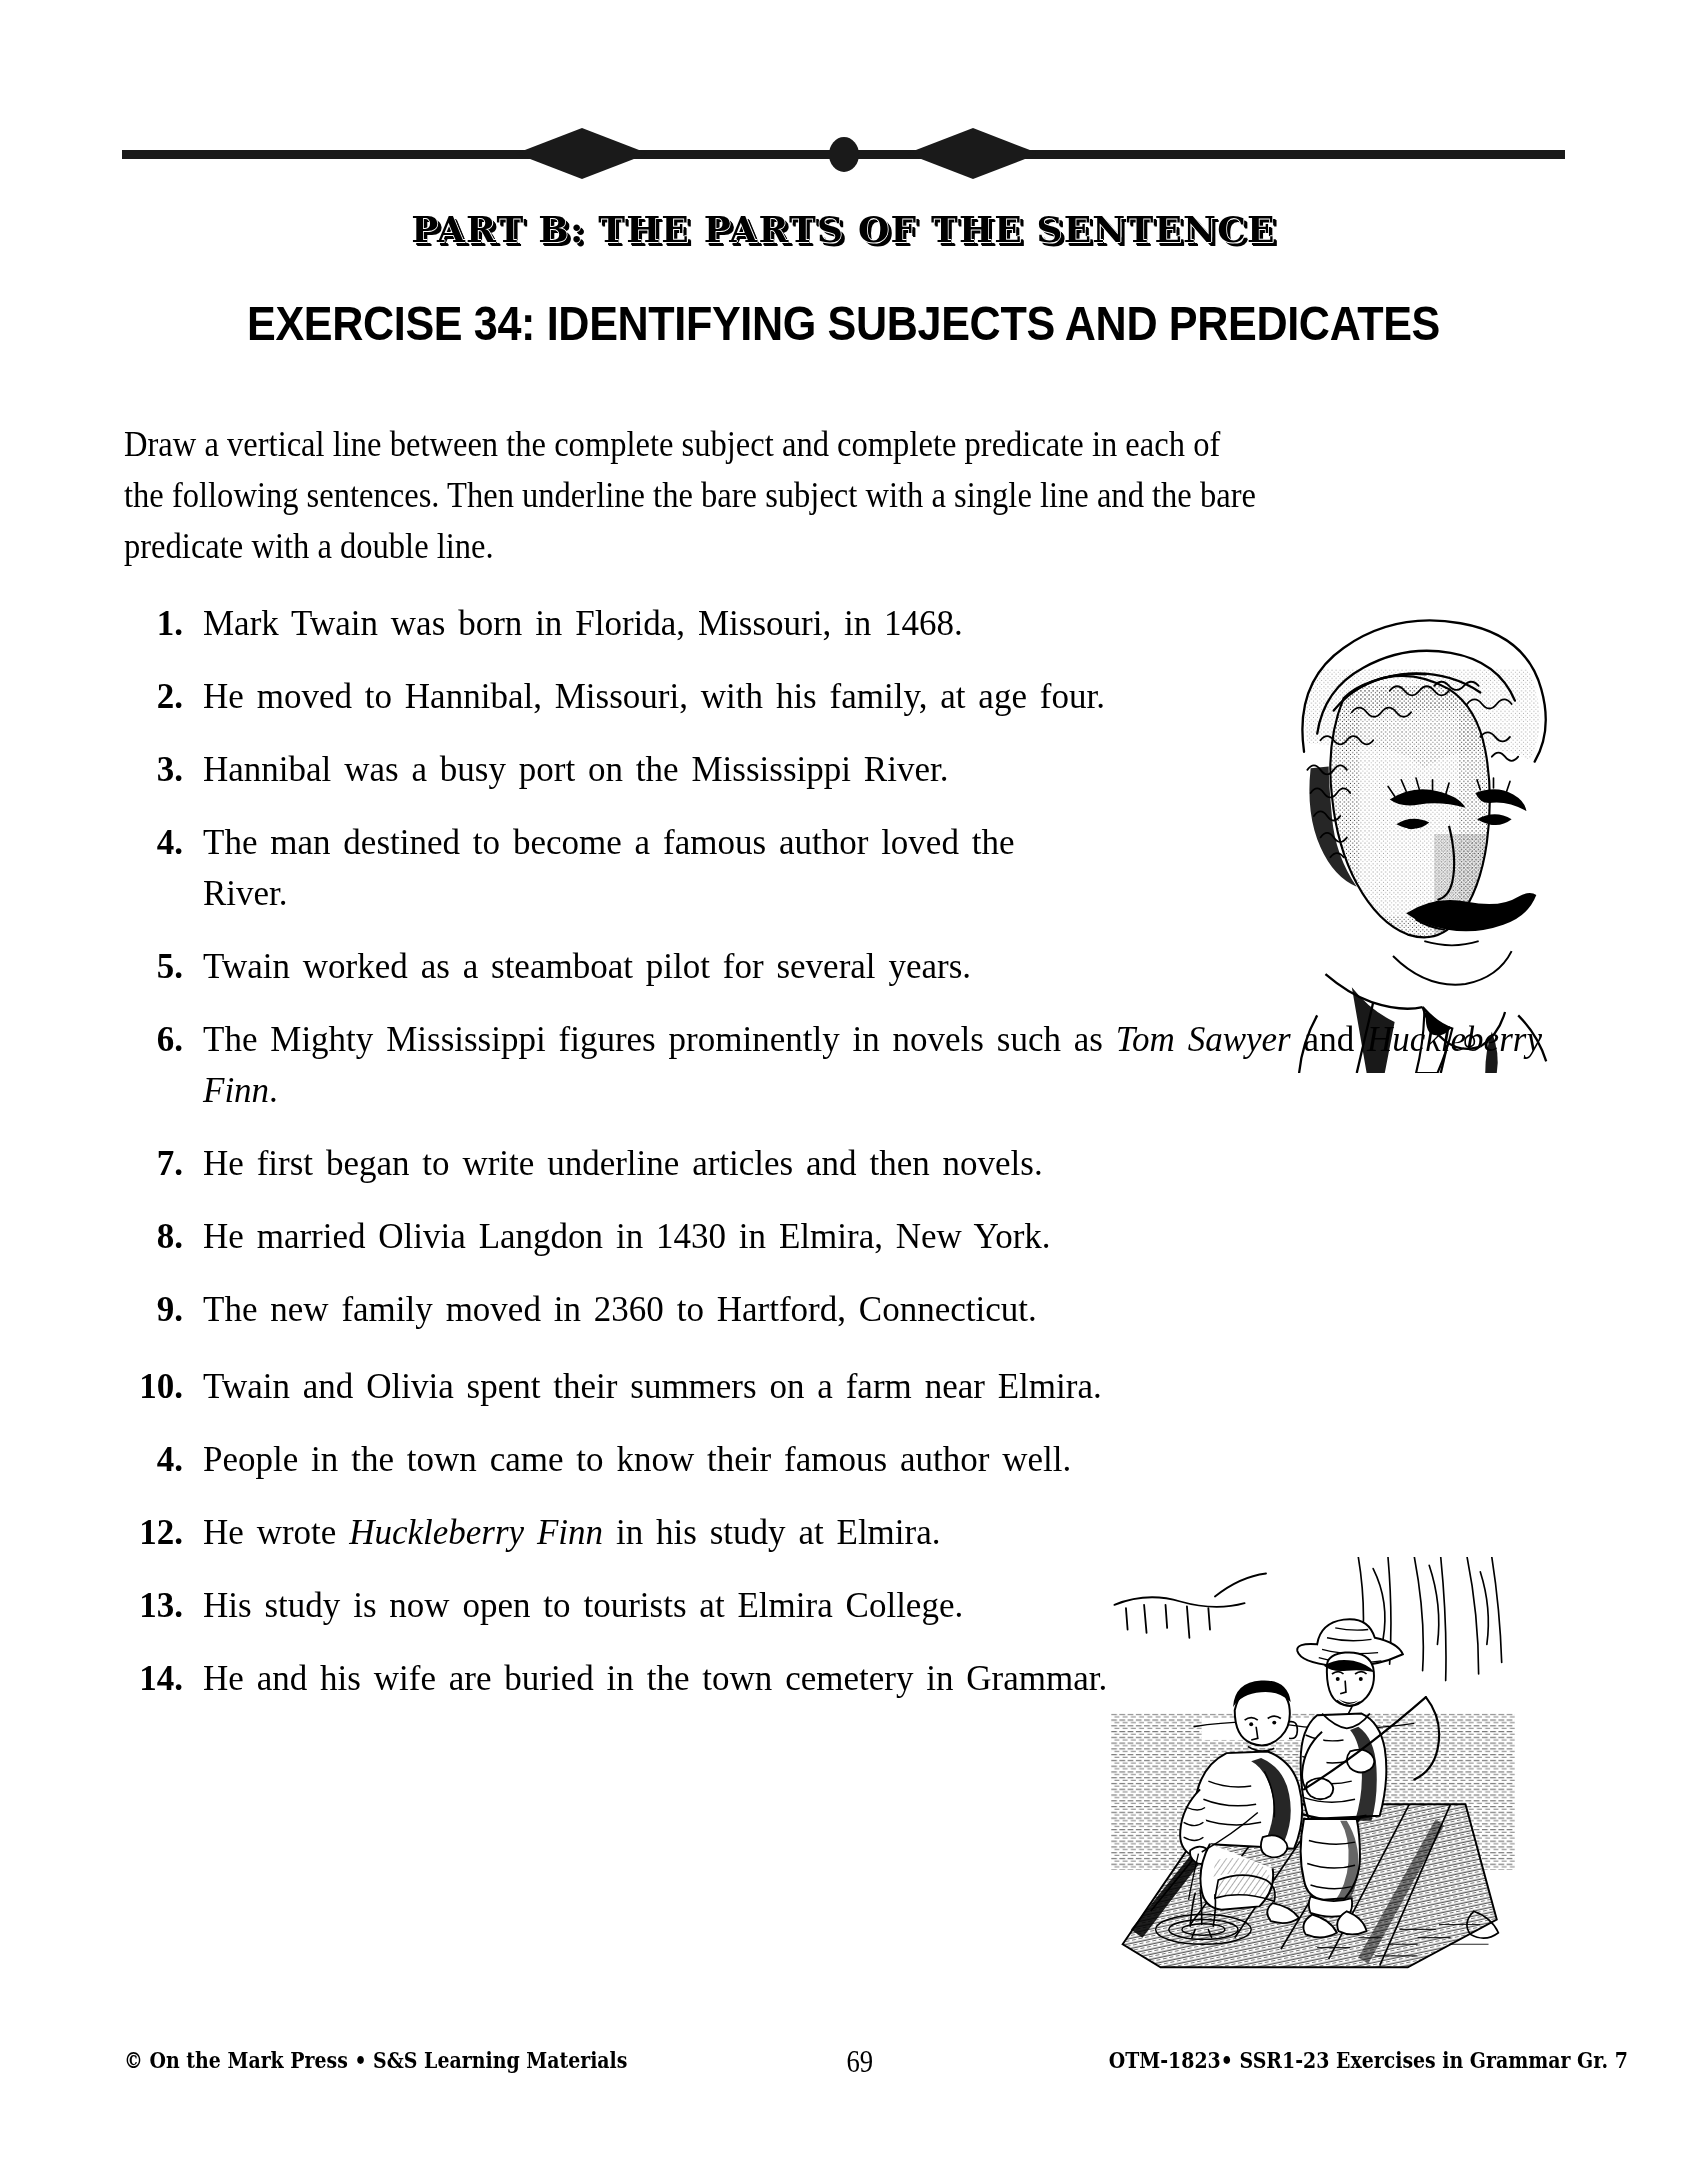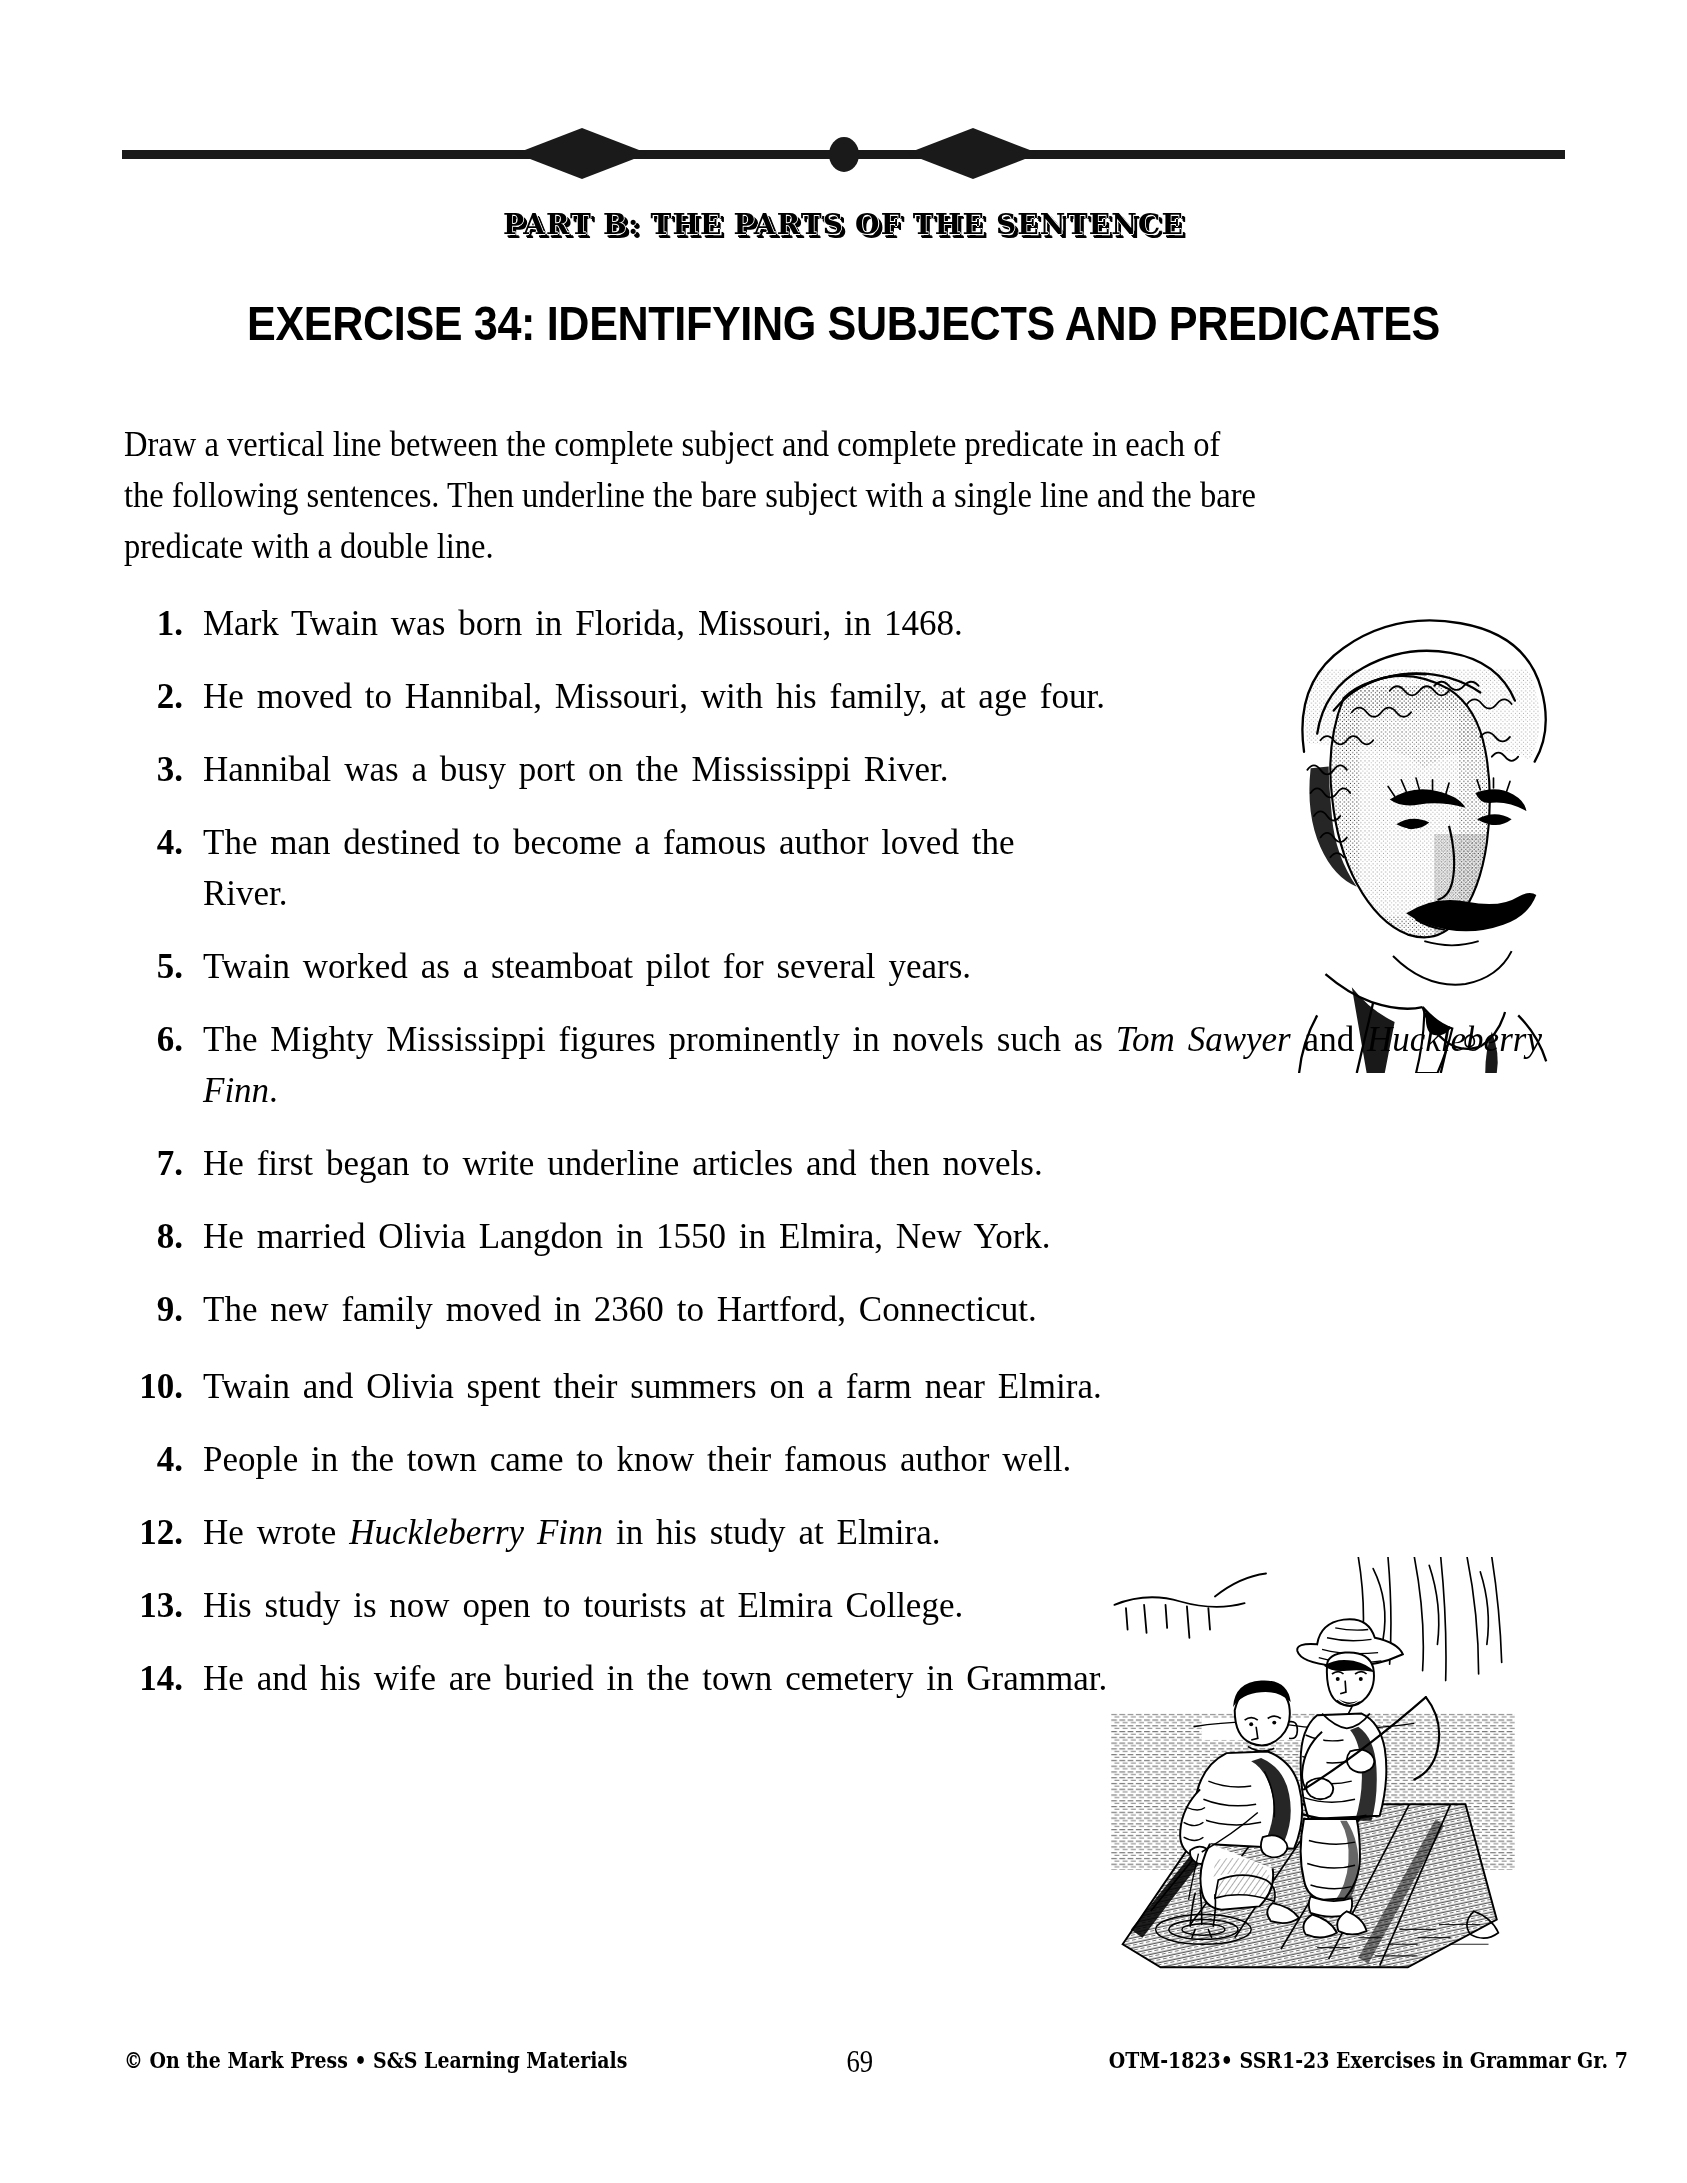--- a/index.html
+++ b/index.html
@@ -63,21 +63,21 @@
 
   
   .part-heading {
     position: absolute;
     left: 0;
     top: 208px;
     width: 1687px;
     text-align: center;
     font-family: "DejaVu Serif", "Liberation Serif", serif;
     font-weight: bold;
-    font-size: 28px;
+    font-size: 36px;
     letter-spacing: 1.2px;
     color: #000000;
     white-space: nowrap;
     text-shadow:
        0.8px  0px 0 #ffffff,
       -0.8px  0px 0 #ffffff,
        0px  0.8px 0 #ffffff,
        0px -0.8px 0 #ffffff,
        3.3px  3.3px 0 #000000,
        4.1px  4.1px 0 #000000;
@@ -370,21 +370,21 @@
       <div class="item-text">The Mighty Mississippi figures prominently in novels such as <i>Tom Sawyer</i> and <i>Huckleberry Finn</i>.</div>
     </div>
 
     <div class="item i7">
       <div class="item-num">7.</div>
       <div class="item-text">He first began to write underline articles and then novels.</div>
     </div>
 
     <div class="item i8">
       <div class="item-num">8.</div>
-      <div class="item-text">He married Olivia Langdon in 1550 in Elmira, New York.</div>
+      <div class="item-text">He married Olivia Langdon in 1430 in Elmira, New York.</div>
     </div>
 
     <div class="item i9">
       <div class="item-num">9.</div>
       <div class="item-text">The new family moved in 2360 to Hartford, Connecticut.</div>
     </div>
 
     <div class="item i10 medium">
       <div class="item-num">10.</div>
       <div class="item-text">Twain and Olivia spent their summers on a farm near Elmira.</div>

